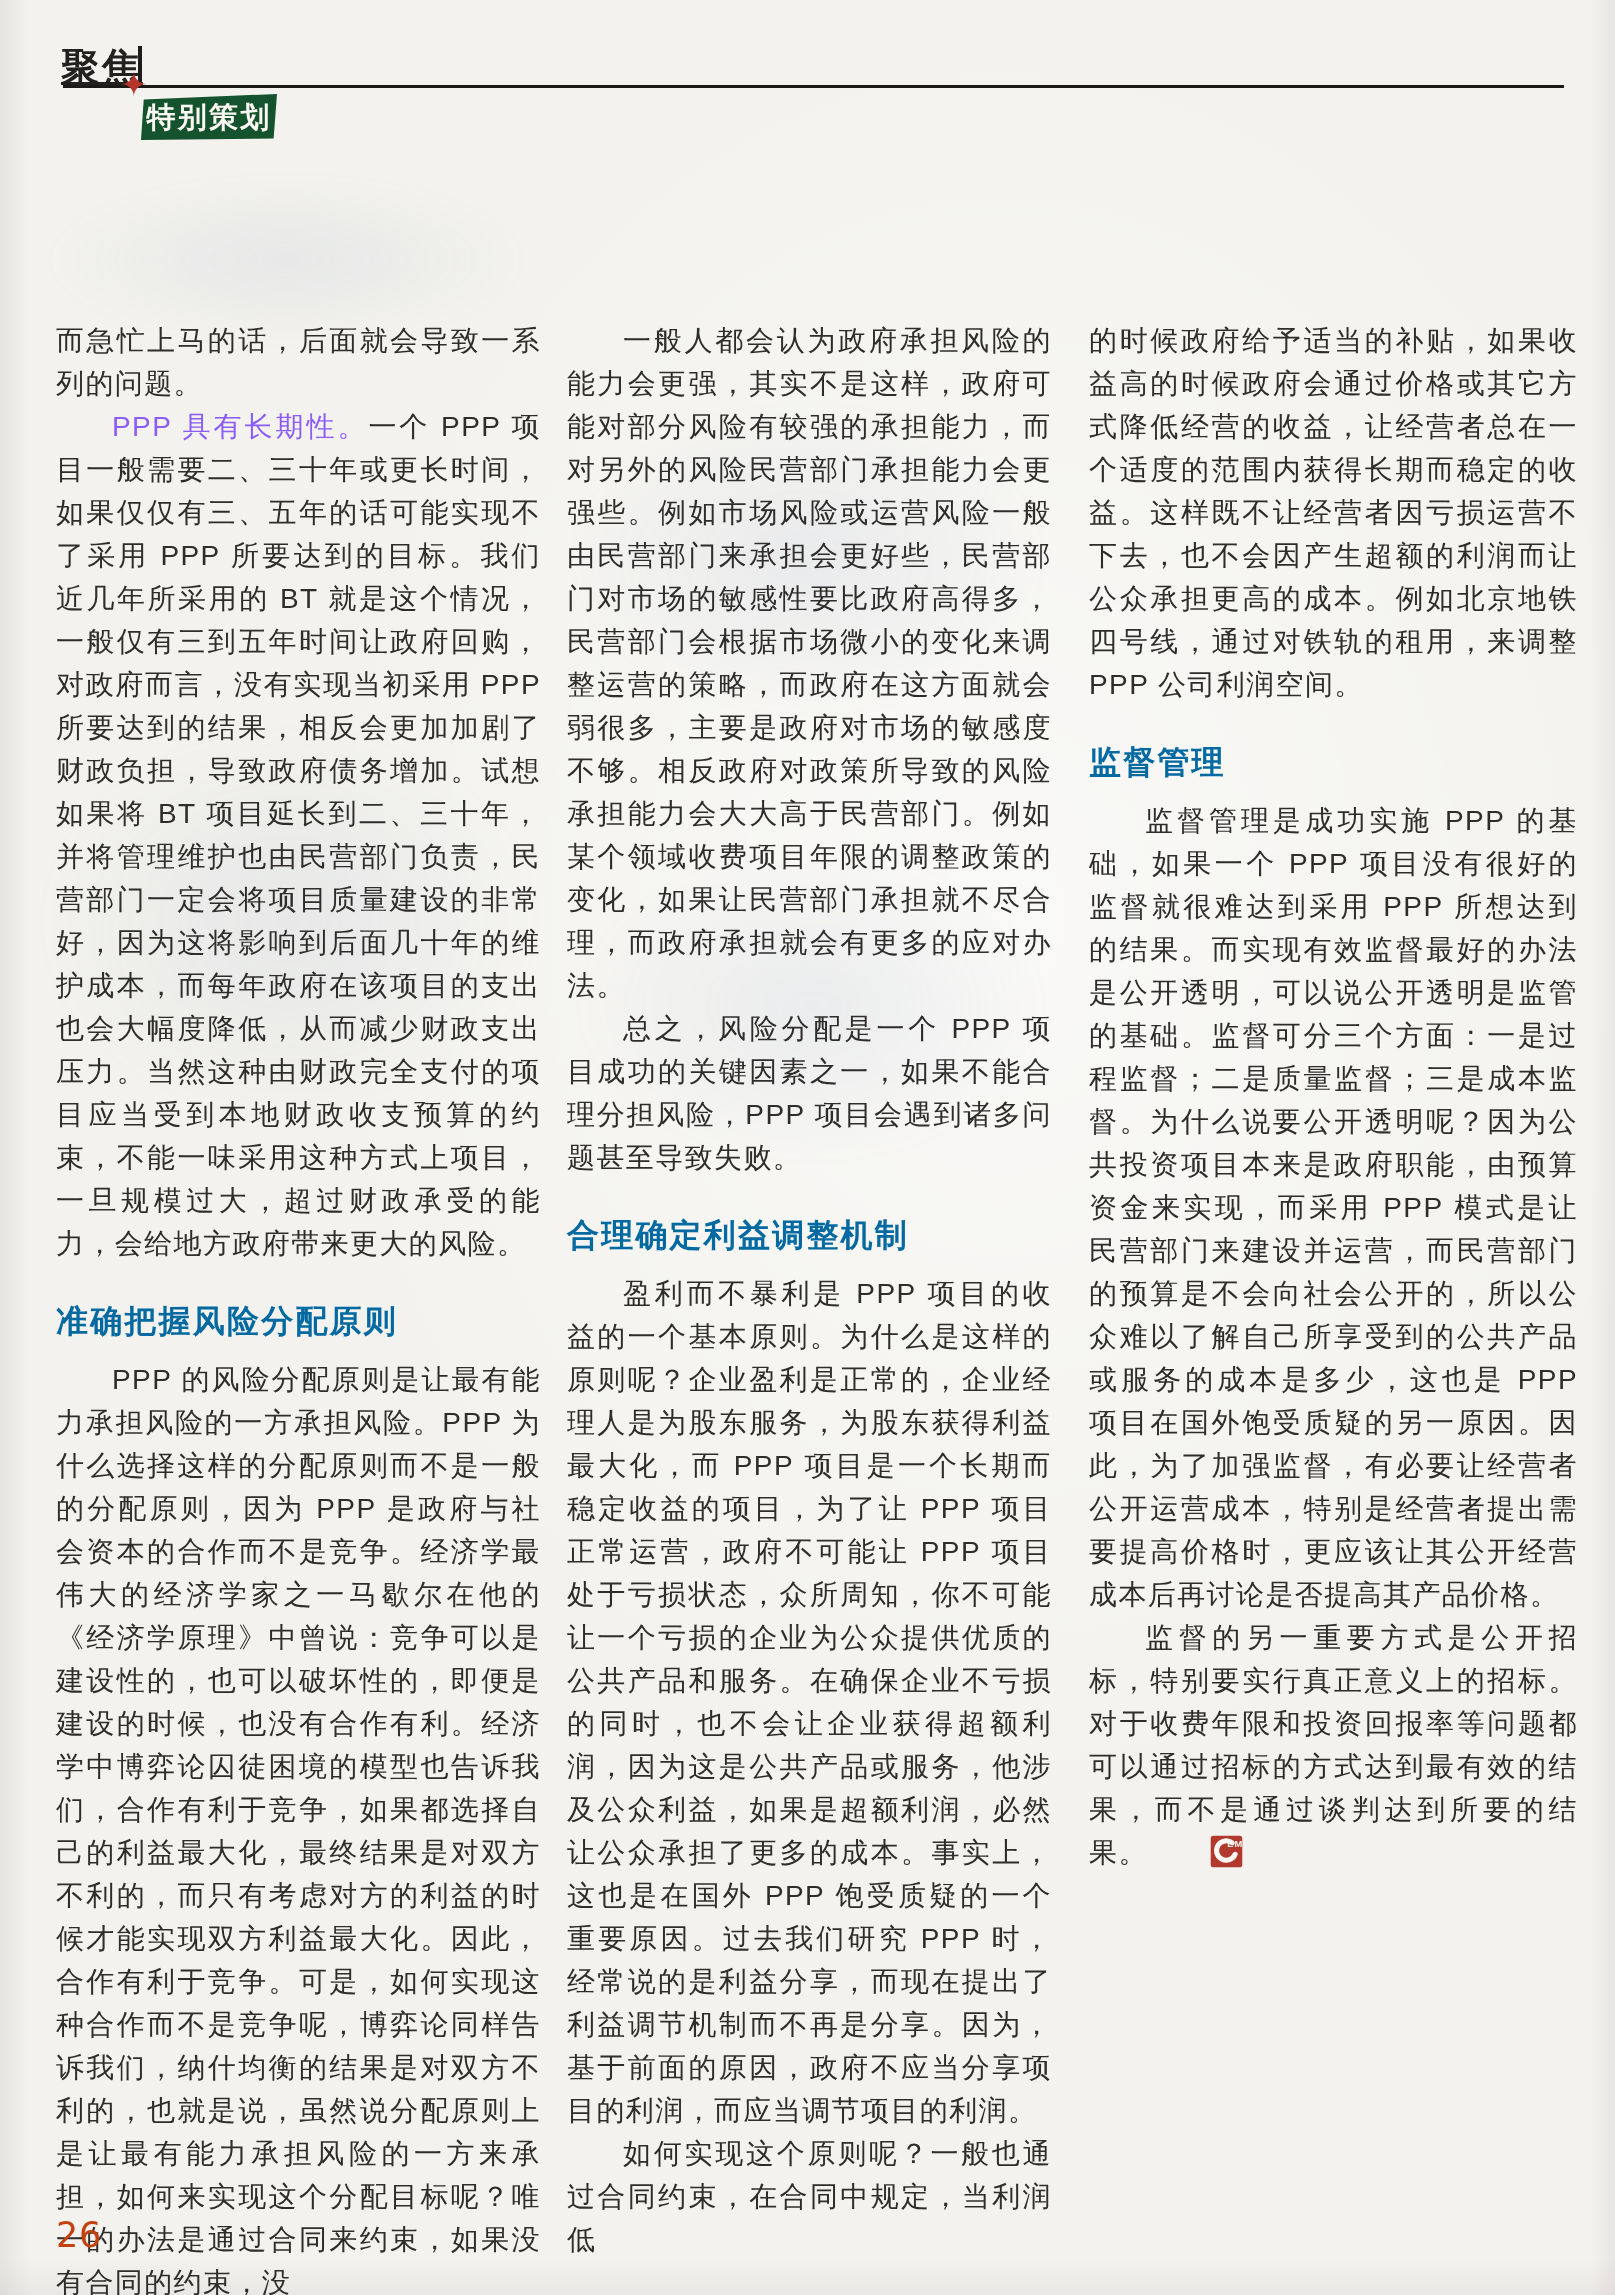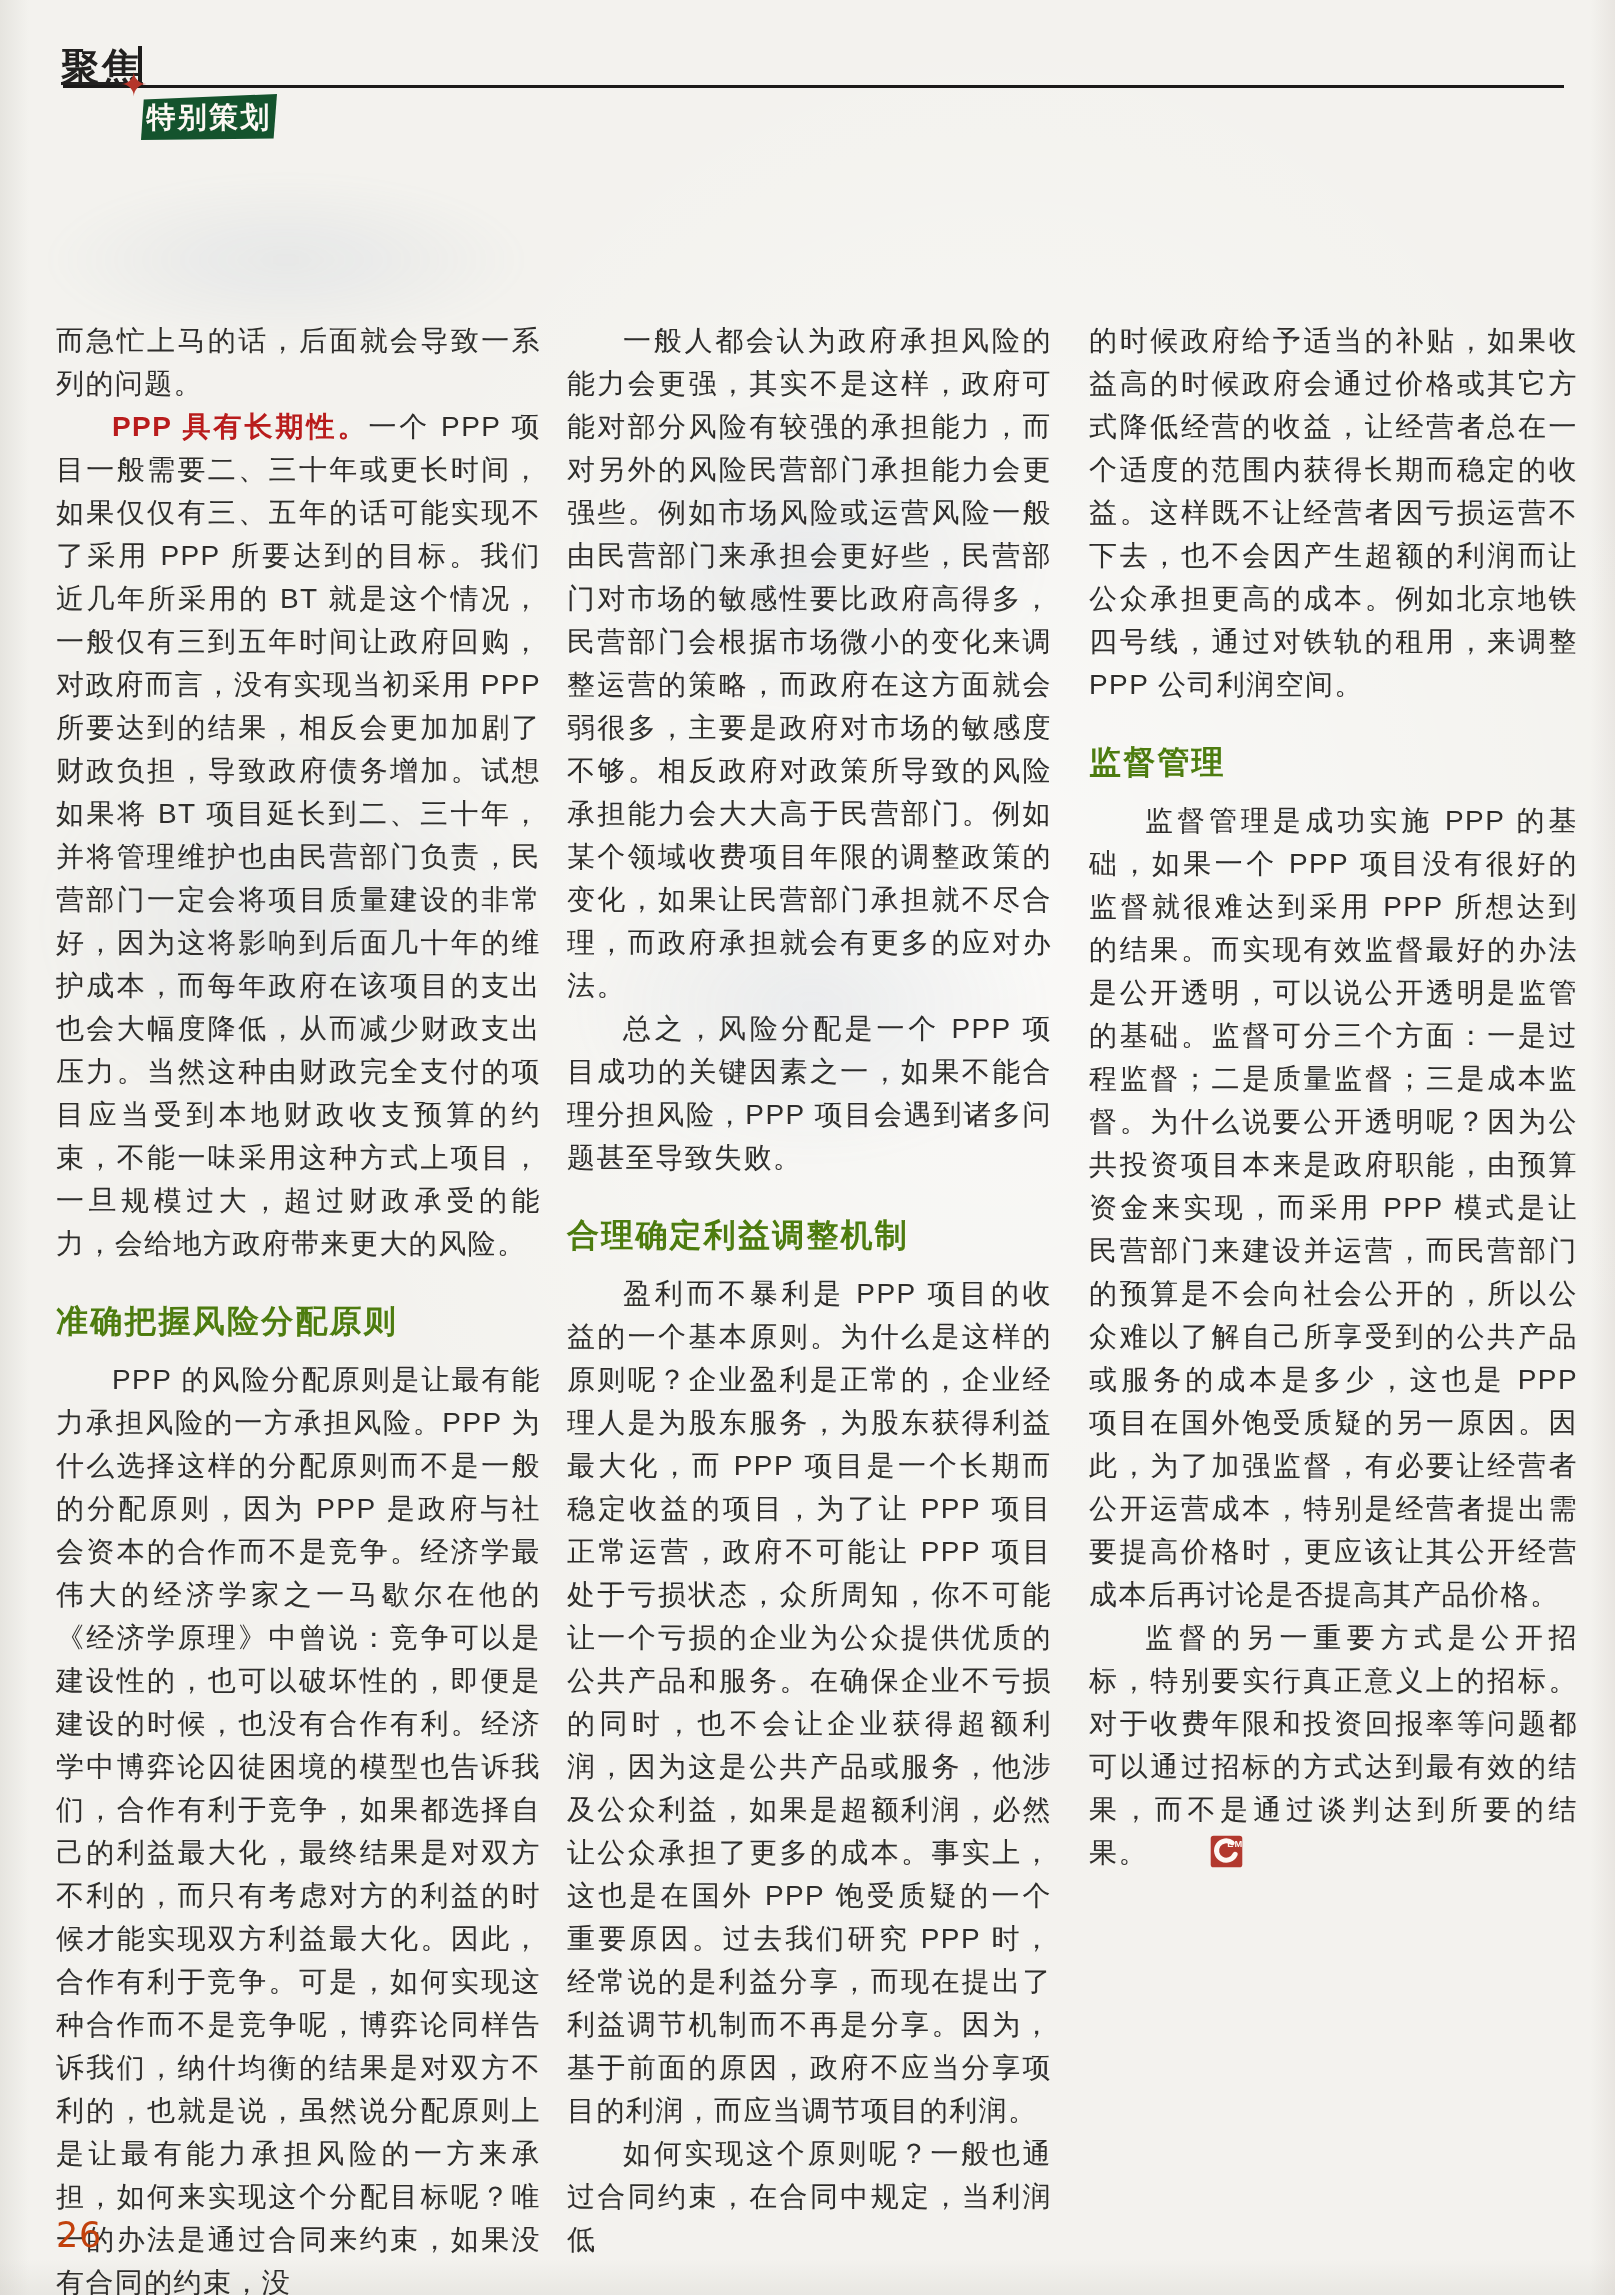--- a/index.html
+++ b/index.html
@@ -51,23 +51,23 @@
   .col {
     position:absolute; top:319px; width:485px;
     font-size:28px; line-height:43px; letter-spacing:1.4px;
     color:#2e2d2b; text-align:justify;
   }
   #col1 { left:56px; }
   #col2 { left:567px; }
   #col3 { left:1077px; width:489px;margin-left:12px; }
   .col p { margin:0; }
   .col p.indent { text-indent:2em; }
-  .lead-bold { font-weight:bold; color:#b91c1c; }
+  .lead-bold { font-weight:normal; color:#8b5cf6; }
   .col-heading {
-    font-size:32px; font-weight:bold; color:#4d7c0f;
+    font-size:32px; font-weight:bold; color:#0369a1;
     letter-spacing:2.2px; margin:36px 0 17.3px 0; line-height:40px;
   }
 
   
   .endmark {
     display:inline-block; width:33px; height:33px; margin-left:5.8px;
     vertical-align:-5.8px;
   }
 
   

